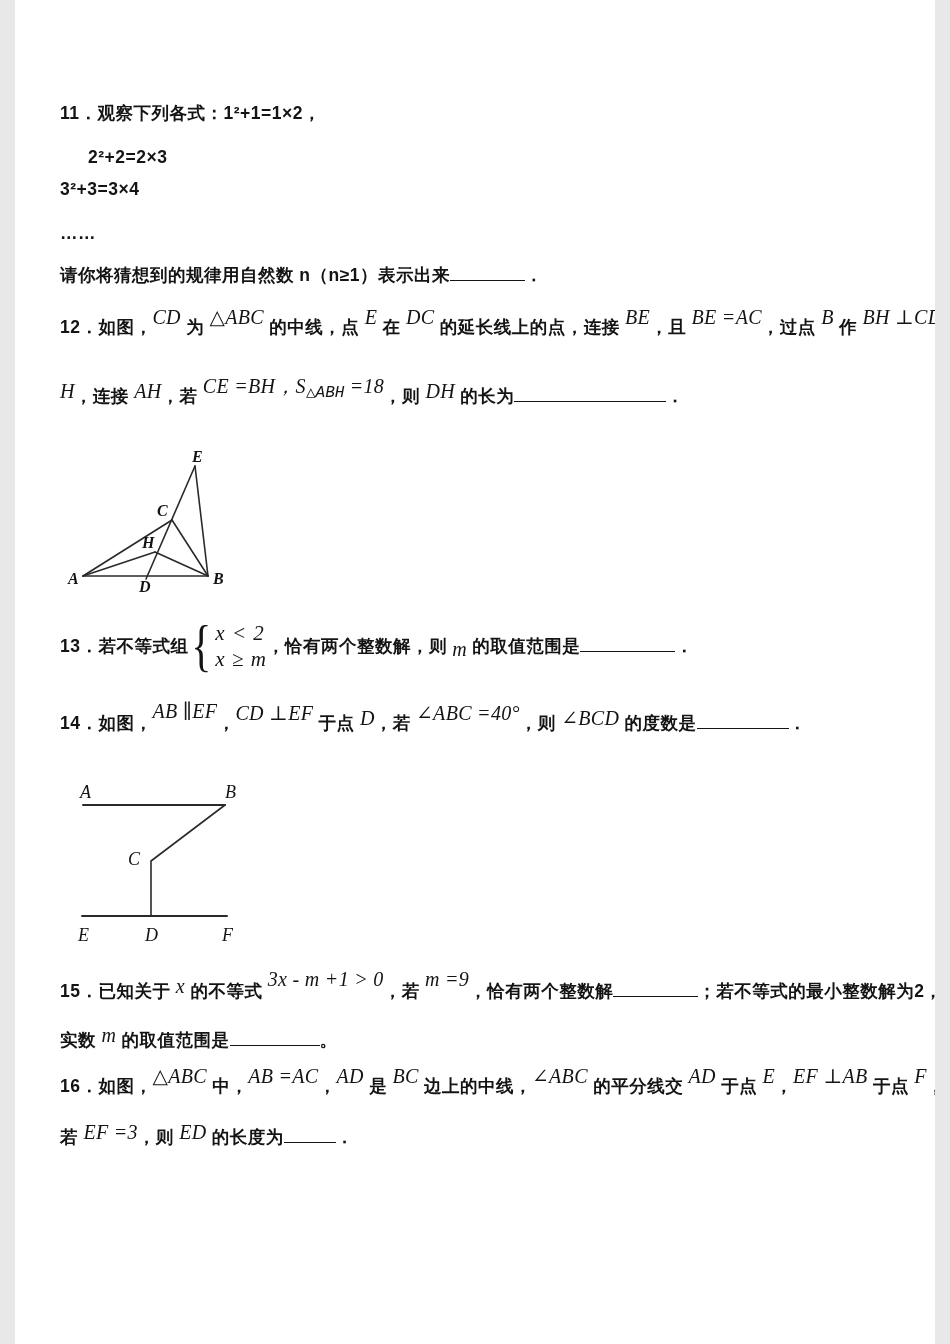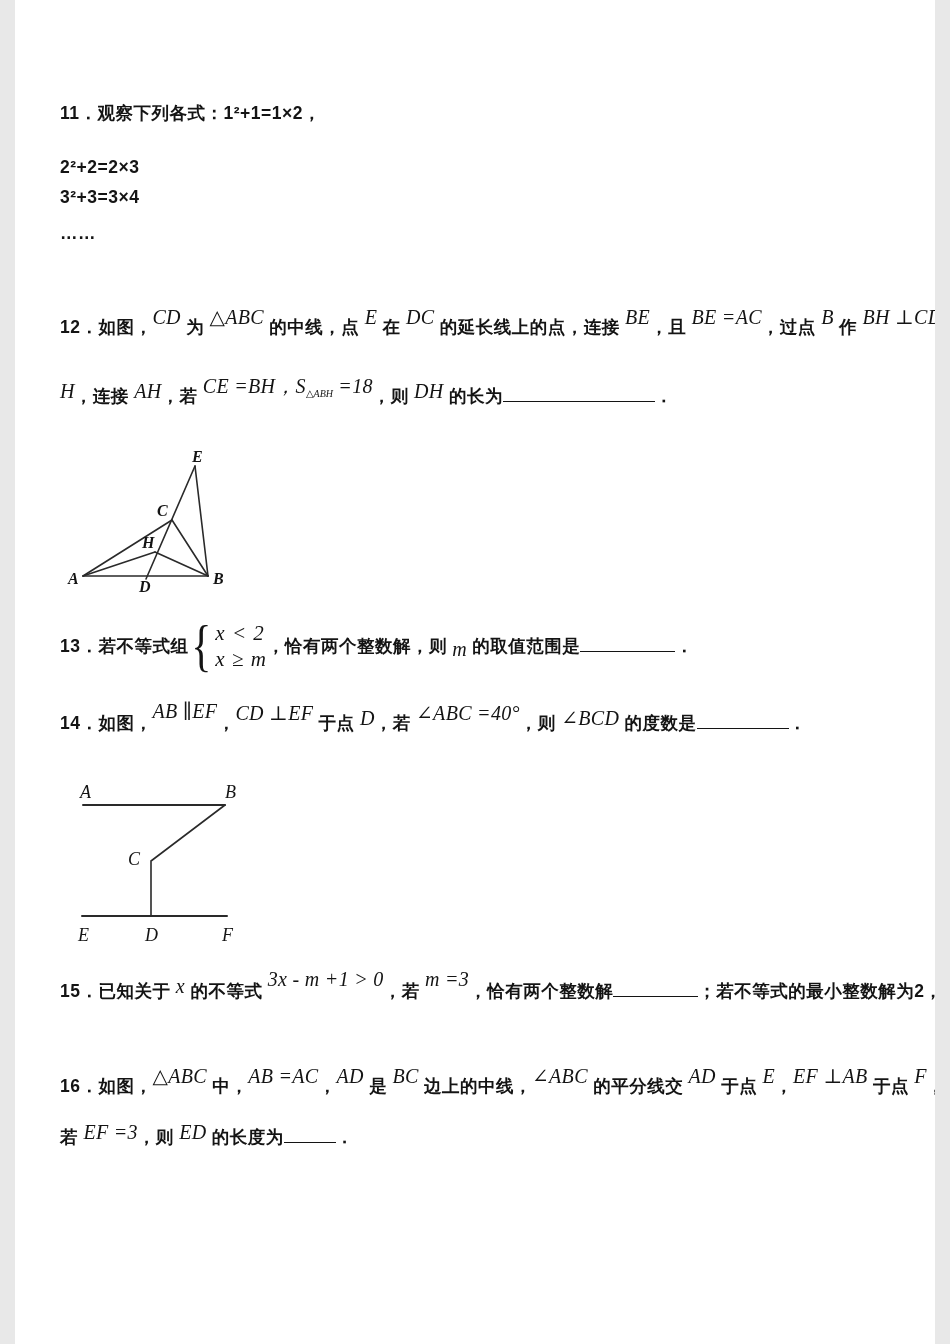--- a/index.html
+++ b/index.html
@@ -29,21 +29,21 @@
     font-style:italic;
     font-weight:400;
     font-size:20px;
     position:relative;
     letter-spacing:0.3px;
   }
   .up{top:-9px;}
   .up2{top:-11px;}
   .mid{top:-4px;}
   .low{top:4px;}
-  .sub{font-size:10px;position:relative;top:4px;letter-spacing:0;}
+  .sub{font-size:16px;position:relative;top:4px;letter-spacing:0;font-family:Liberation Mono, monospace;}
   .blank{
     display:inline-block;
     border-bottom:1.7px solid #141414;
     height:15px;
     vertical-align:baseline;
   }
   .w52{width:52px;} .w75{width:75px;} .w85{width:85px;} .w90{width:90px;}
   .w92{width:92px;} .w95{width:95px;} .w152{width:152px;}
   
   .sysline{line-height:62px;}
@@ -81,23 +81,24 @@
   }
   .fig12 text{font-size:16px;font-weight:700;}
   .fig14 text{font-size:18px;font-weight:400;}
 </style>
 </head>
 <body>
 
 <div class="sheet">
 
   <p class="line" style="top:100px;"><span class="cn">11．观察下列各式：1²+1=1×2，</span></p>
-  <p class="line" style="top:154px;"><span class="cn">2²+2=2×3</span></p>
-  <p class="line" style="top:184px;"><span class="cn">3²+3=3×4</span></p>
+  <p class="line" style="top:144px;margin-left:28px;"><span class="cn">2²+2=2×3</span></p>
+  <p class="line" style="top:176px;"><span class="cn">3²+3=3×4</span></p>
   <p class="line" style="top:220px;"><span class="cn">……</span></p>
+  <p class="line" style="top:262px;"><span class="cn">请你将猜想到的规律用自然数 n（n≥1）表示出来</span><span class="blank w75"></span><span class="cn">．</span></p>
 
   <p class="line" style="top:313px;"><span class="cn">12．如图，</span><span class="m up">CD</span><span class="cn"> 为 </span><span class="m up">△ABC</span><span class="cn"> 的中线，点 </span><span class="m up">E</span><span class="cn"> 在 </span><span class="m up">DC</span><span class="cn"> 的延长线上的点，连接 </span><span class="m up">BE</span><span class="cn">，且 </span><span class="m up">BE =AC</span><span class="cn">，过点 </span><span class="m up">B</span><span class="cn"> 作 </span><span class="m up">BH ⊥CD</span><span class="cn"> 于点</span></p>
 
   <p class="line" style="top:382px;"><span class="m mid">H</span><span class="cn">，连接 </span><span class="m mid">AH</span><span class="cn">，若 </span><span class="m up"><span>CE =BH，S</span><span class="sub">△ABH</span><span> =18</span></span><span class="cn">，则 </span><span class="m mid">DH</span><span class="cn"> 的长为</span><span class="blank w152"></span><span class="cn">．</span></p>
 
   <svg class="fig fig12" style="left:50px;top:448px;" width="170" height="155" viewBox="0 0 170 155">
     <g stroke="#2a2a2a" stroke-width="1.6" stroke-linecap="round">
       <line x1="18" y1="128" x2="143" y2="128"></line>
       <line x1="18" y1="128" x2="107" y2="72"></line>
       <line x1="18" y1="128" x2="90" y2="104"></line>
@@ -125,20 +126,21 @@
       <line x1="12" y1="136" x2="157" y2="136" stroke-width="2"></line>
     </g>
     <text x="10" y="18">A</text>
     <text x="155" y="18">B</text>
     <text x="58" y="85">C</text>
     <text x="8" y="161">E</text>
     <text x="75" y="161">D</text>
     <text x="152" y="161">F</text>
   </svg>
 
-  <p class="line" style="top:977px;"><span class="cn">15．已知关于 </span><span class="m mid">x</span><span class="cn"> 的不等式 </span><span class="m up2">3x - m +1 &gt; 0</span><span class="cn">，若 </span><span class="m up2">m =3</span><span class="cn">，恰有两个整数解</span><span class="blank w85"></span><span class="cn">；若不等式的最小整数解为2，则</span></p>
+  <p class="line" style="top:977px;"><span class="cn">15．已知关于 </span><span class="m mid">x</span><span class="cn"> 的不等式 </span><span class="m up2">3x - m +1 &gt; 0</span><span class="cn">，若 </span><span class="m up2">m =9</span><span class="cn">，恰有两个整数解</span><span class="blank w85"></span><span class="cn">；若不等式的最小整数解为2，则</span></p>
 
+  <p class="line" style="top:1026px;"><span class="cn">实数 </span><span class="m mid">m</span><span class="cn"> 的取值范围是</span><span class="blank w90"></span><span class="cn">。</span></p>
 
   <p class="line" style="top:1072px;"><span class="cn">16．如图，</span><span class="m up">△ABC</span><span class="cn"> 中，</span><span class="m up">AB =AC</span><span class="cn">，</span><span class="m up">AD</span><span class="cn"> 是 </span><span class="m up">BC</span><span class="cn"> 边上的中线，</span><span class="m up">∠ABC</span><span class="cn"> 的平分线交 </span><span class="m up">AD</span><span class="cn"> 于点 </span><span class="m up">E</span><span class="cn">，</span><span class="m up">EF ⊥AB</span><span class="cn"> 于点 </span><span class="m up">F</span><span class="cn">，</span></p>
 
   <p class="line" style="top:1123px;text-align:center;"><span class="cn">若 </span><span class="m mid">EF =3</span><span class="cn">，则 </span><span class="m mid">ED</span><span class="cn"> 的长度为</span><span class="blank w52"></span><span class="cn">．</span></p>
 
 </div>
 
 </body></html>

